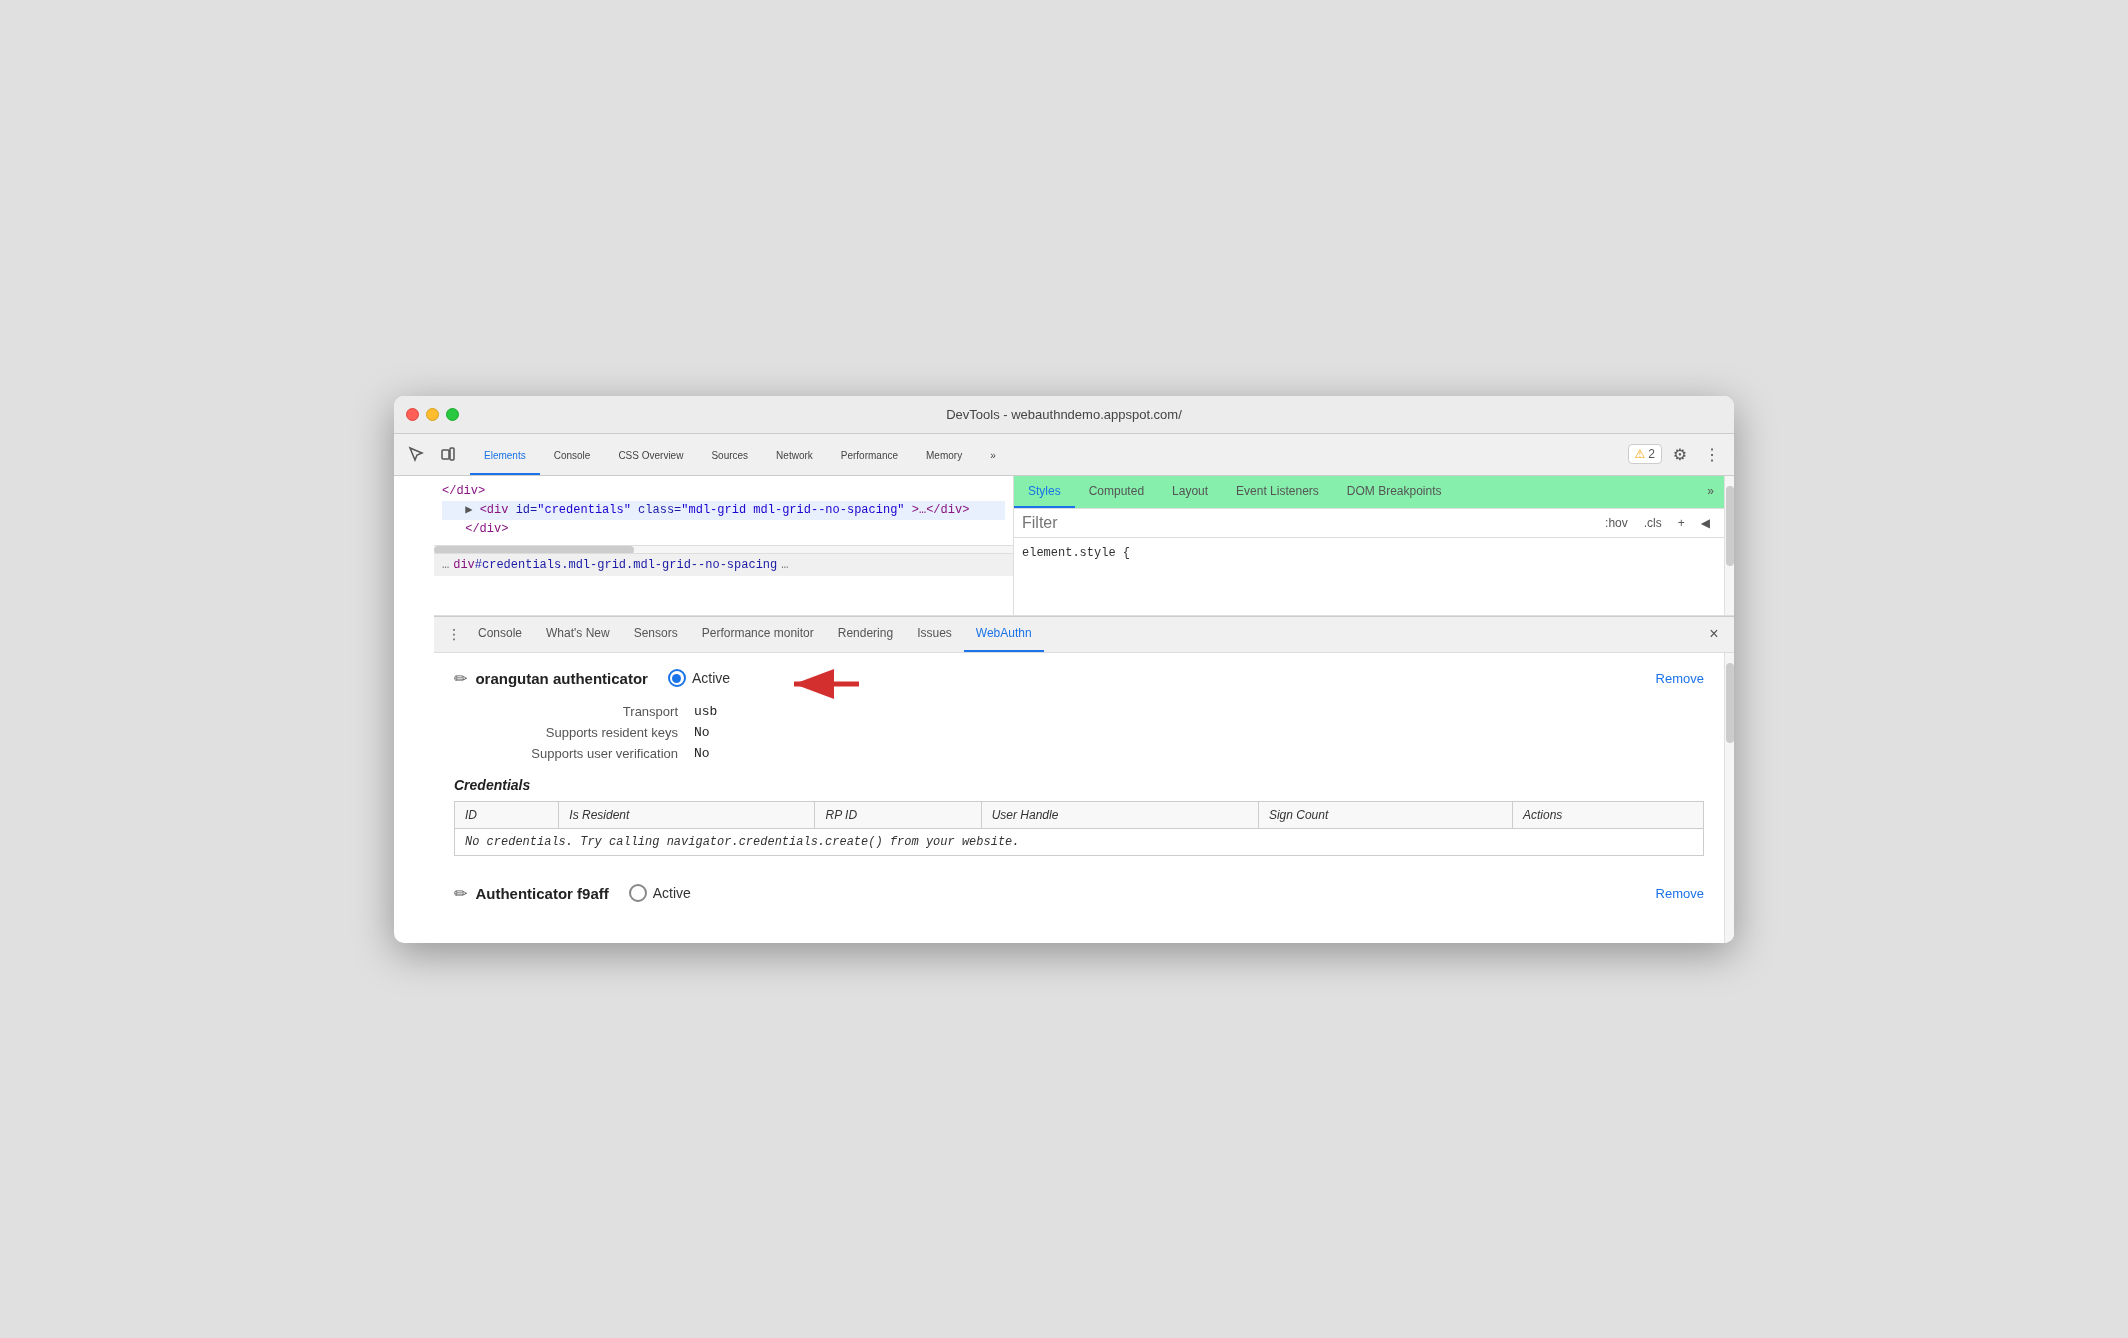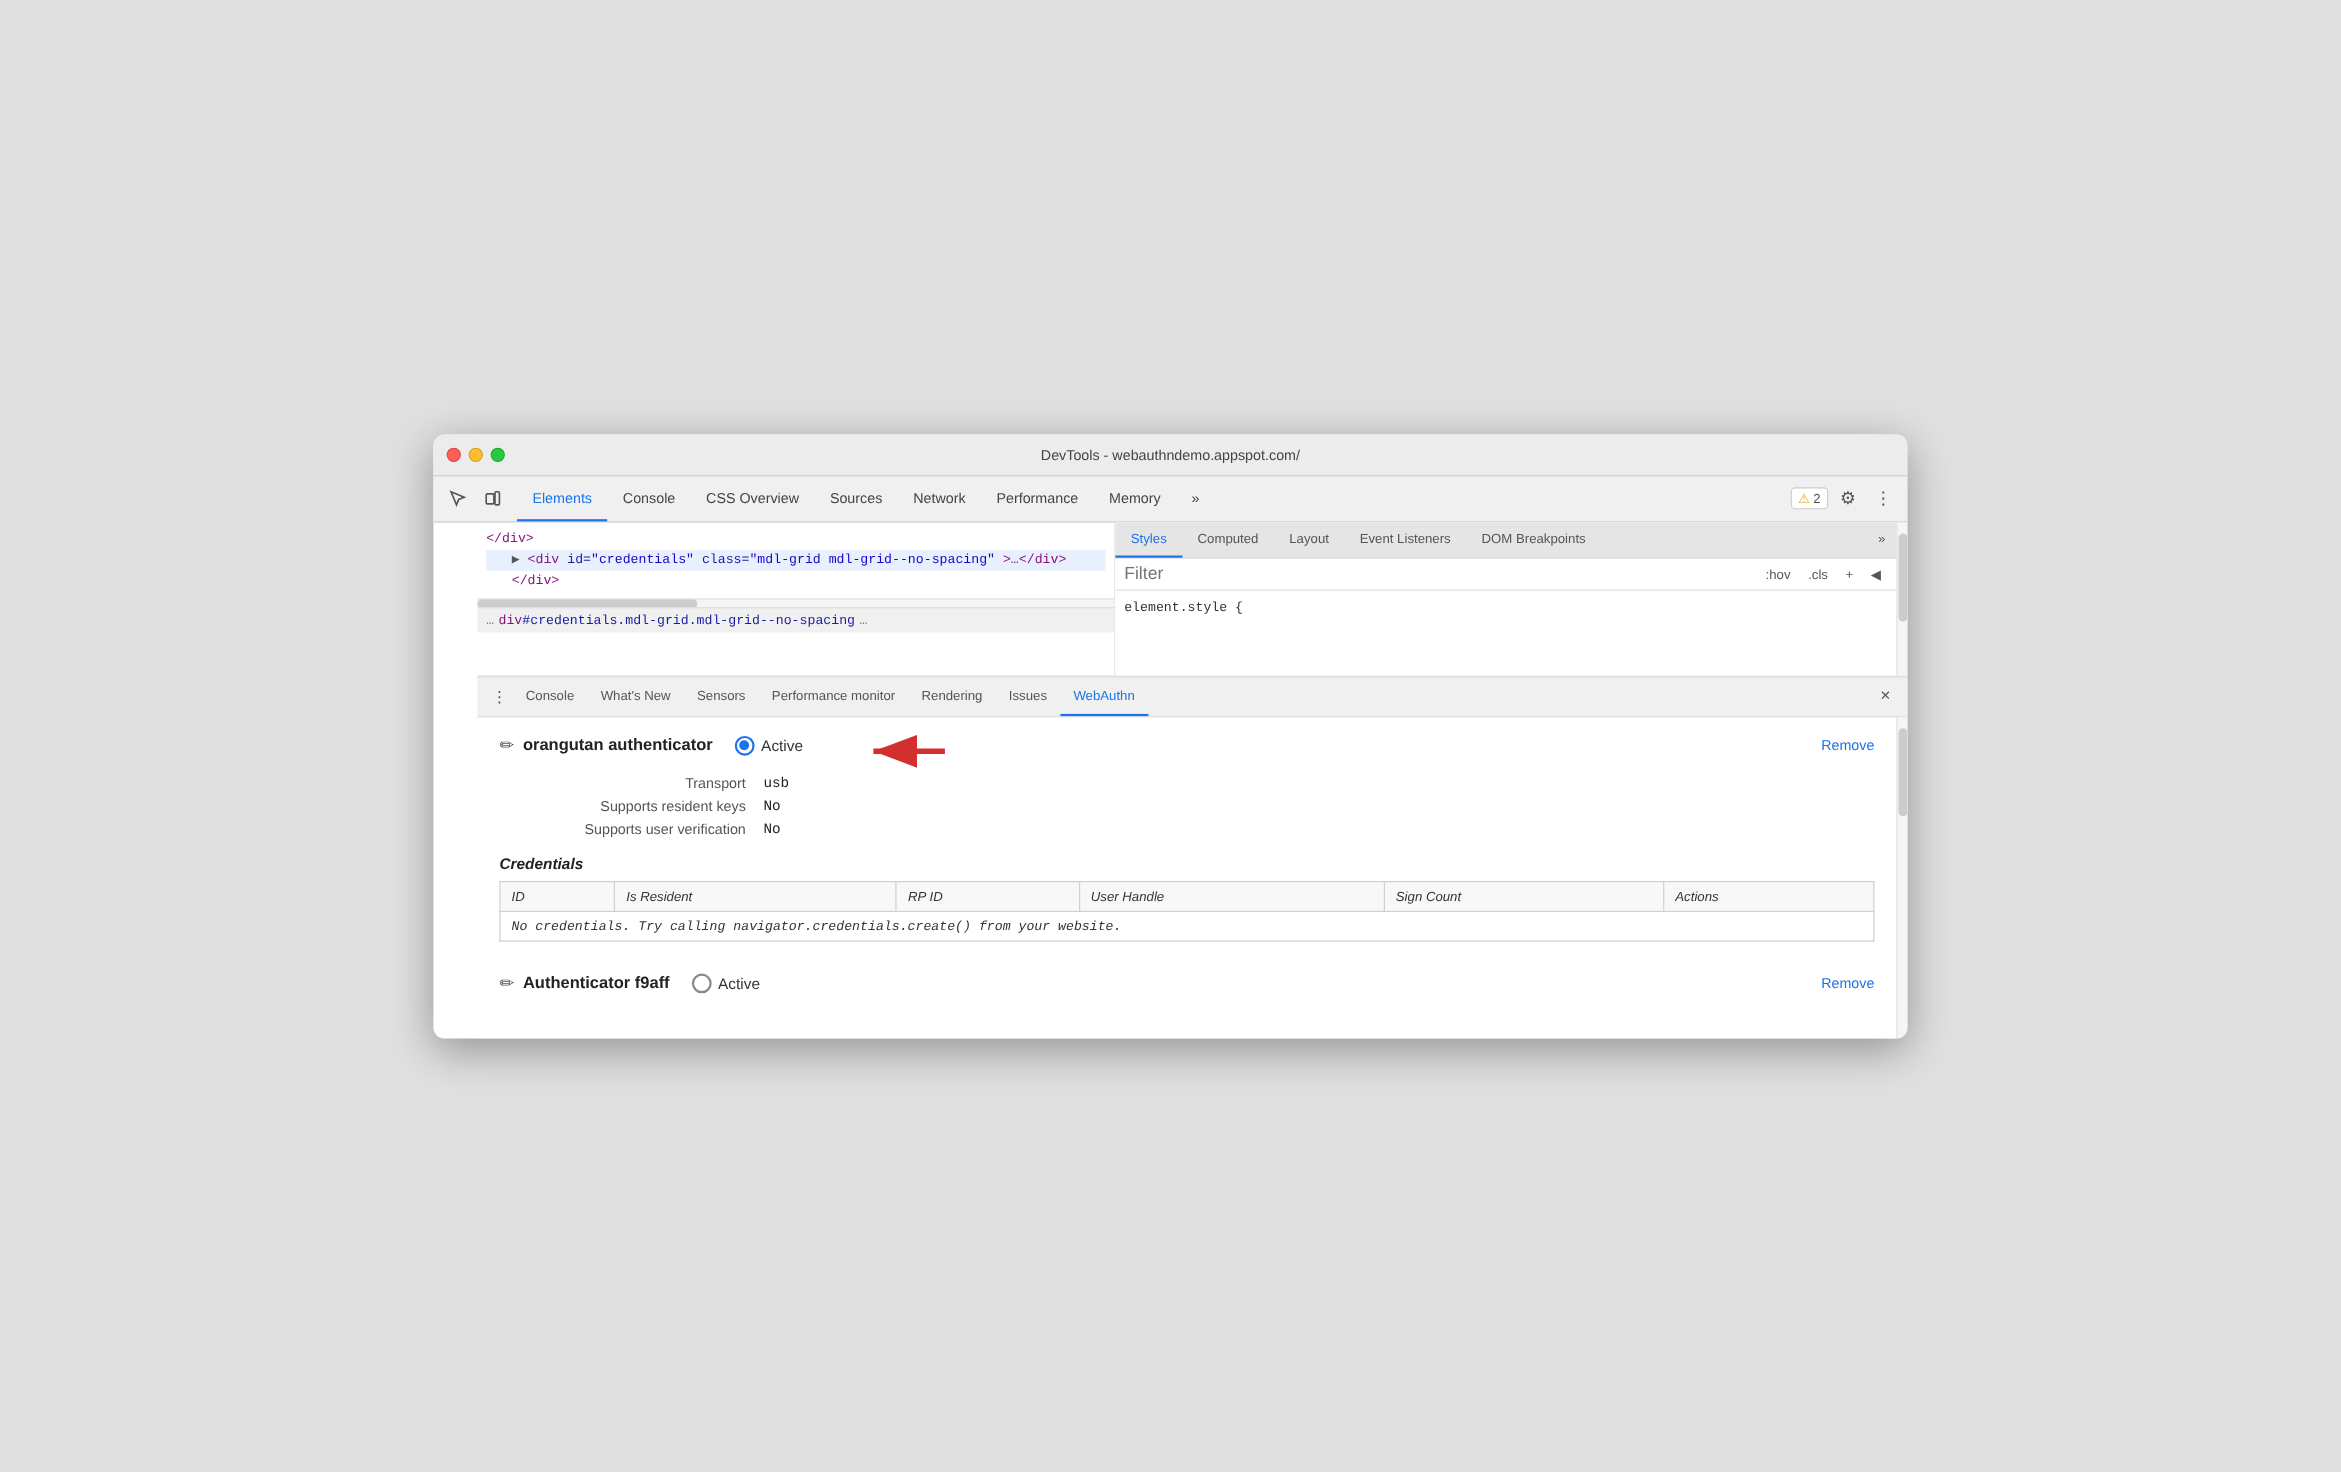--- a/index.html
+++ b/index.html
@@ -80,22 +80,21 @@
     .devtools-tabs {
       display: flex;
       align-items: flex-end;
       height: 100%;
       flex: 1;
     }
     .devtools-tab {
       padding: 16px 14px;
       height: 100%;
       display: flex;
-      align-items: center;
-      font-size: 13px;
+      font-size: 10px;
       color: #444;
       cursor: pointer;
       border-bottom: 2px solid transparent;
       white-space: nowrap;
     }
     .devtools-tab.active {
       border-bottom: 2px solid #1a73e8;
       color: #1a73e8;
     }
     .toolbar-right {
@@ -155,21 +154,21 @@
     
     .right-panel {
       flex: 1;
       background: #fff;
       display: flex;
       flex-direction: column;
     }
     .styles-tabs {
       display: flex;
       border-bottom: 1px solid #ddd;
-      background: #e5e5e5;
+      background: #86efac;
       text-align: center;
     }
     .styles-tab {
       padding: 8px 14px;
       font-size: 12px;
       cursor: pointer;
       color: #555;
       border-bottom: 2px solid transparent;
     }
     .styles-tab.active {

